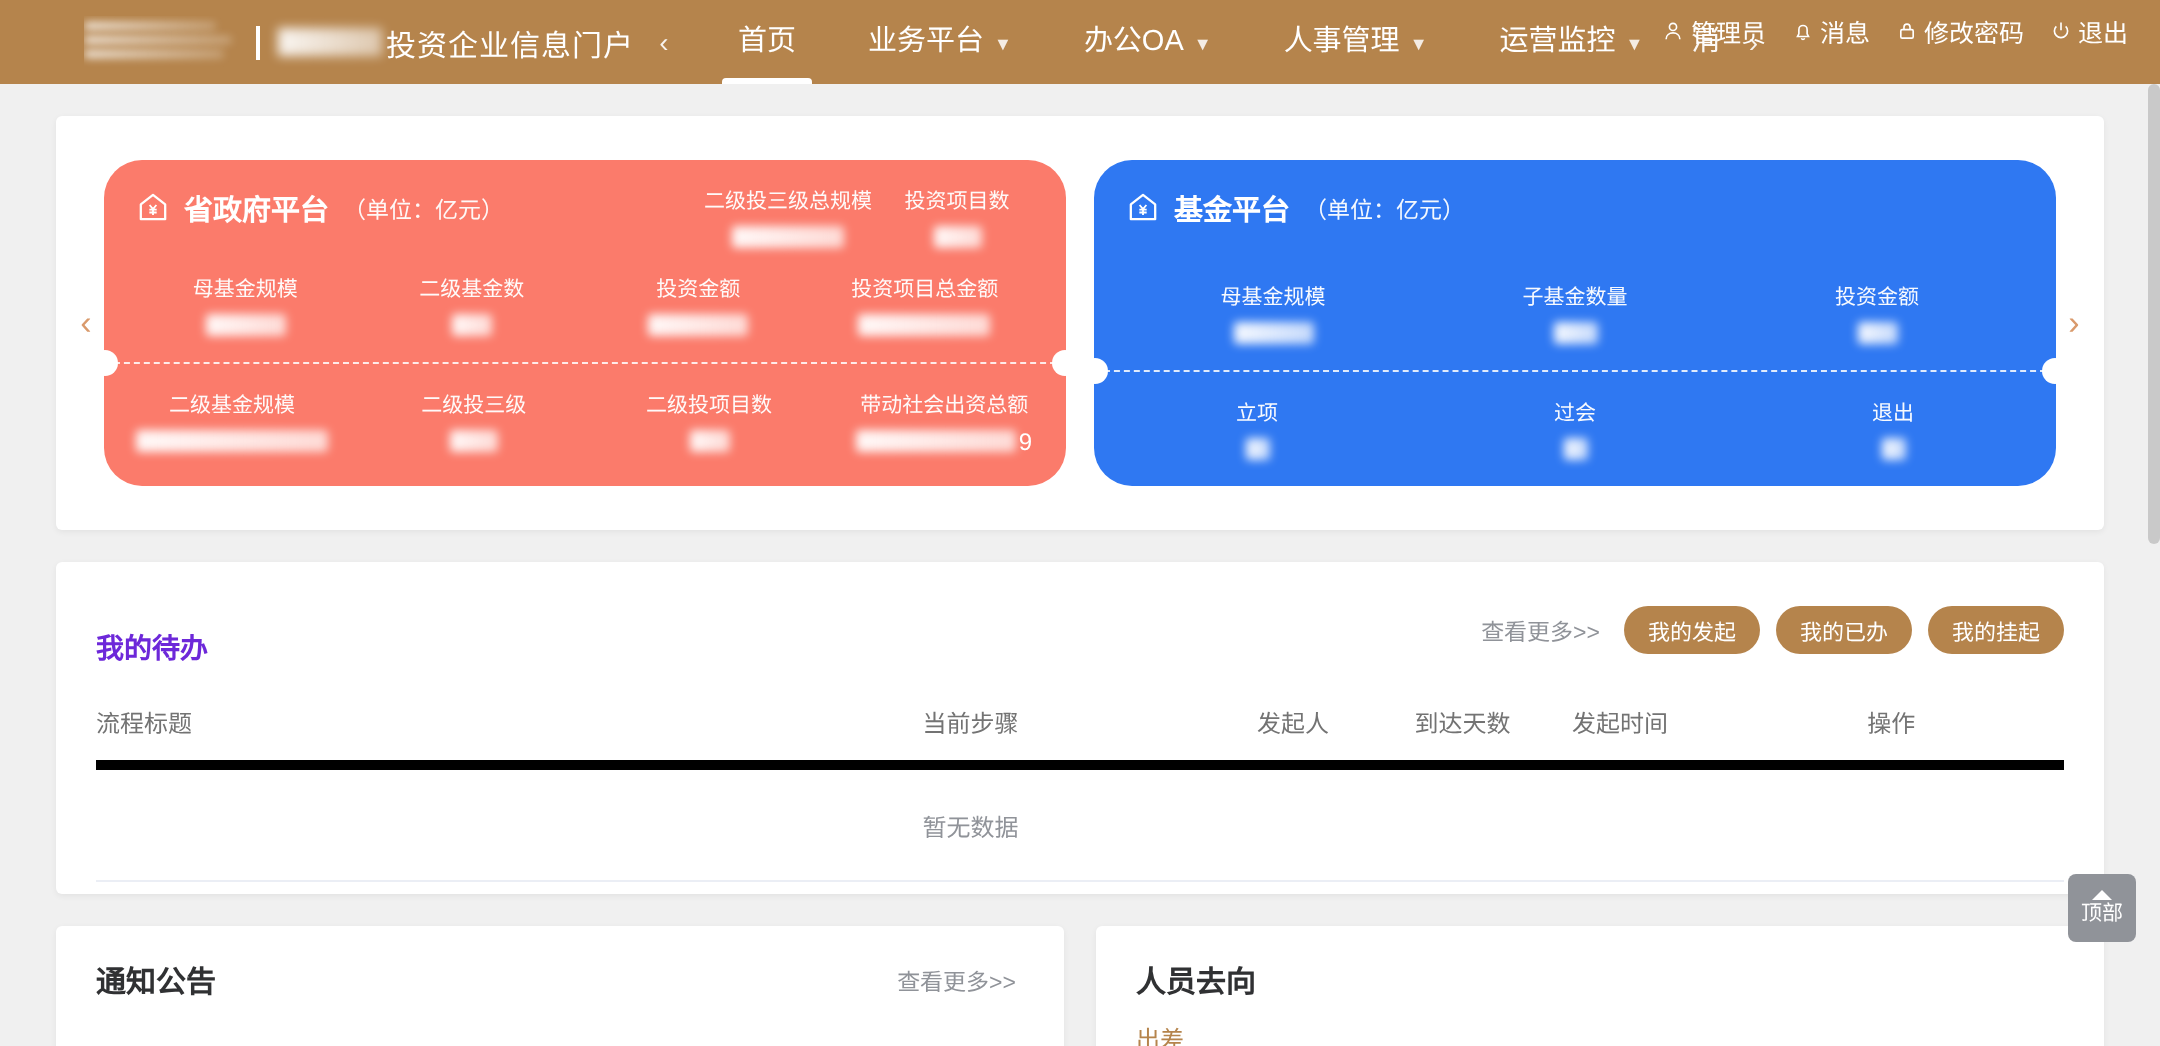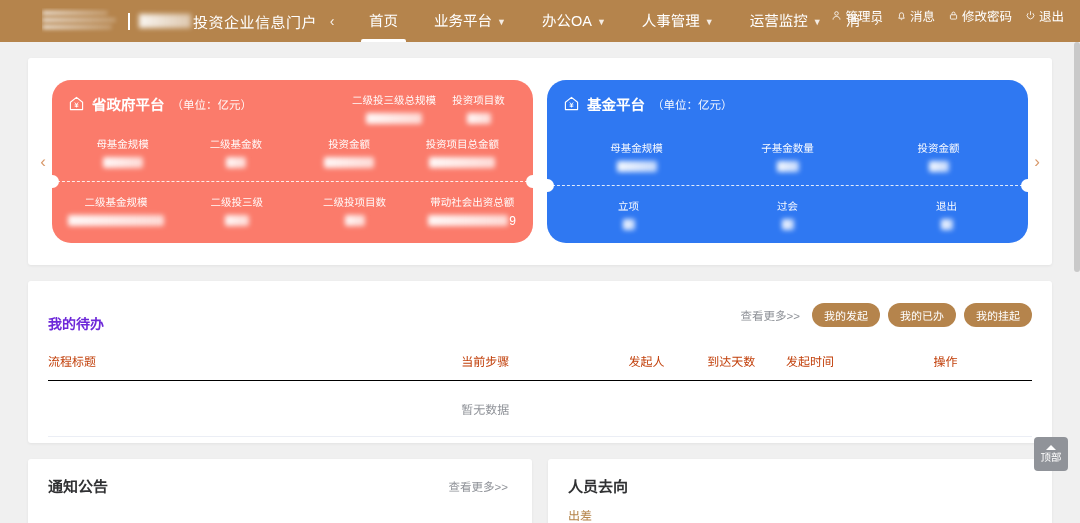--- a/index.html
+++ b/index.html
@@ -145,23 +145,23 @@
   .todo-actions { margin-left: auto; display: flex; align-items: center; gap: 8px; }
   .more-link { font-size: 11.5px; color: #909399; cursor: pointer; margin-right: 4px; }
   .pill {
     background: #b5844c; color: #fff;
     font-size: 11px; border-radius: 13px;
     padding: 4px 12px; cursor: pointer; border: none;
   }
 
   table.todo { width: 100%; border-collapse: collapse; }
   table.todo th {
-    font-size: 12px; font-weight: normal; color: #c2410c;
+    font-size: 12px; font-weight: normal; color: #737373;
     text-align: left; padding: 9px 0 11px 0;
-    border-bottom: 1px solid #000000;
+    border-bottom: 5px solid #000000;
   }
   table.todo td {
     padding: 19px 0; border-bottom: 1px solid #ebeef5;
     font-size: 12px; color: #909399;
   }
   .todo-wrap { padding: 0 20px 6px; }
   .empty-cell { text-align: left; }
 
   
   .bottom-row { display: flex; gap: 16px; }

